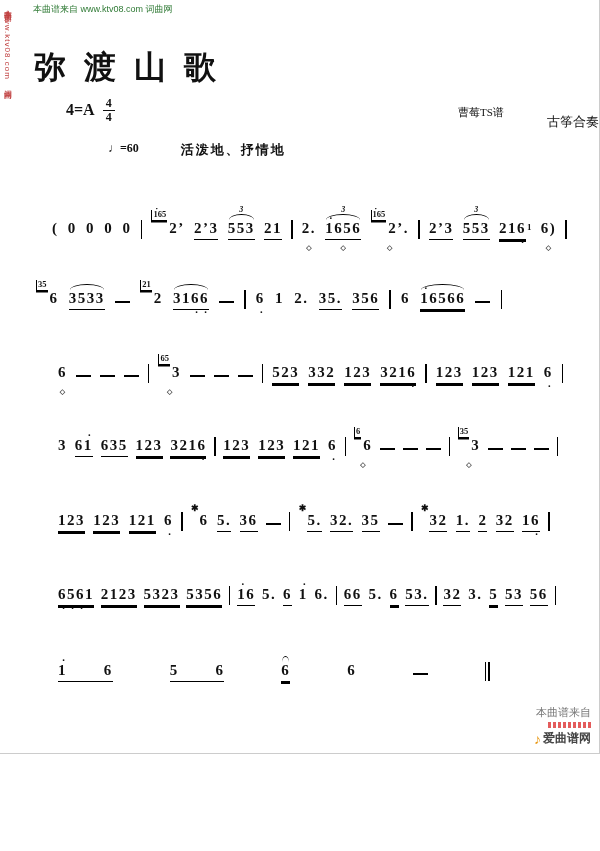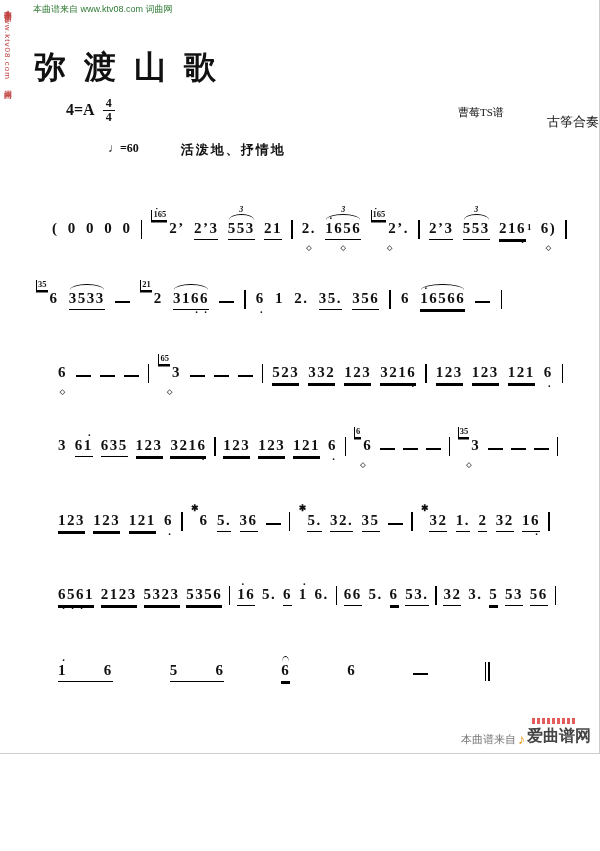--- a/index.html
+++ b/index.html
@@ -4,27 +4,27 @@
 <style>
   html,body{margin:0;padding:0;background:#fff;}
   #page{position:relative;width:600px;height:754px;background:#fff;overflow:hidden;
         border-right:1px solid #ccc;border-bottom:1px solid #ccc;box-sizing:border-box;
         font-family:"Liberation Serif",serif;color:#111;}
   
   .wm-top{position:absolute;left:33px;top:3px;font-size:9px;color:#2f7a35;
           font-family:"Liberation Sans",sans-serif;}
   .wm-left{position:absolute;left:1px;top:3px;font-size:8px;color:#c04040;
            writing-mode:vertical-rl;letter-spacing:1px;font-family:"Liberation Sans",sans-serif;}
-  .wm-bottom{position:absolute;right:8px;bottom:6px;display:flex;align-items:flex-end;gap:2px;}
+  .wm-bottom{position:absolute;right:8px;bottom:6px;display:flex;align-items:flex-end;gap:2px;flex-direction:column;}
   .wm-bottom .pretxt{font-size:11px;color:#777;}
   .logo{position:relative;display:flex;align-items:flex-end;gap:2px;padding-top:8px;}
   .logo .redmark{position:absolute;top:0;left:14px;width:44px;height:6px;
     background:repeating-linear-gradient(90deg,#d33 0 3px,transparent 3px 5px);opacity:.8;}
   .logo .noteicon{color:#e8960f;font-size:14px;line-height:1;}
-  .logo .logotxt{font-size:16px;font-weight:bold;color:#444;}
+  .logo .logotxt{font-size:12px;font-weight:bold;color:#444;}
   
   .title{position:absolute;left:0;right:0;top:46px;text-align:left;
          font-size:32px;font-weight:bold;letter-spacing:18px;text-indent:18px;margin-left:16px;}
   .subtitle{position:absolute;left:0;right:0;top:90px;text-align:center;font-size:13px;}
   .ensemble{position:absolute;left:0;right:0;top:113px;text-align:right;font-size:13px;}
   .credit{position:absolute;left:458px;top:105px;font-size:11px;}
   .keyrow{position:absolute;left:66px;top:97px;display:flex;align-items:center;gap:8px;
           font-size:16px;font-weight:bold;}
   .tsig{display:inline-flex;flex-direction:column;align-items:center;font-size:12px;line-height:1.05;}
   .tsig .num{border-bottom:1px solid #111;padding:0 3px;}

